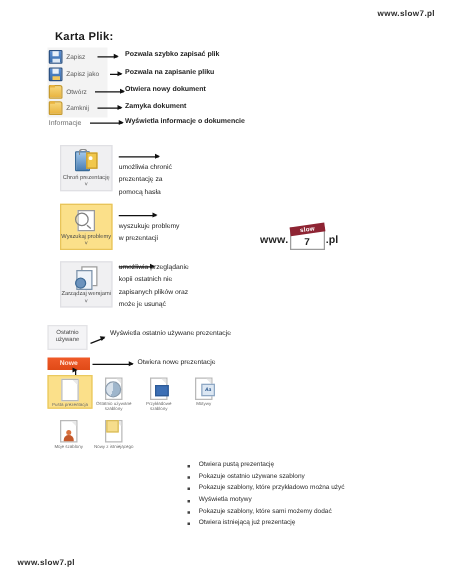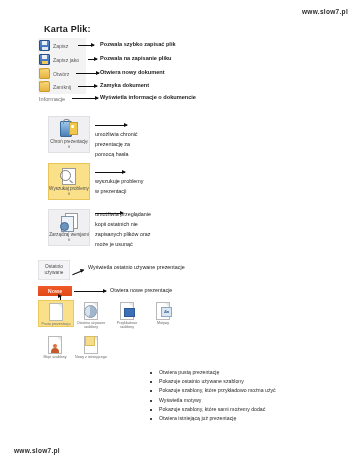--- a/index.html
+++ b/index.html
@@ -258,15 +258,25 @@
 
   <ul class="bullets">
     <li>Otwiera pustą prezentację</li>
     <li>Pokazuje ostatnio używane szablony</li>
     <li>Pokazuje szablony, które przykładowo można użyć</li>
     <li>Wyświetla motywy</li>
     <li>Pokazuje szablony, które sami możemy dodać</li>
     <li>Otwiera istniejącą już prezentację</li>
   </ul>
 
+  <div class="logo">
+    <span class="w">www.</span>
+    <span class="cal">
+      <span class="band">
+          <i>slow</i>
+        </span>
+      <span class="num">7</span>
+    </span>
+    <span class="pl">.pl</span>
+  </div>
 
   <div class="site-tag bottom">www.slow7.pl</div>
 </div>
 
 </body></html>

